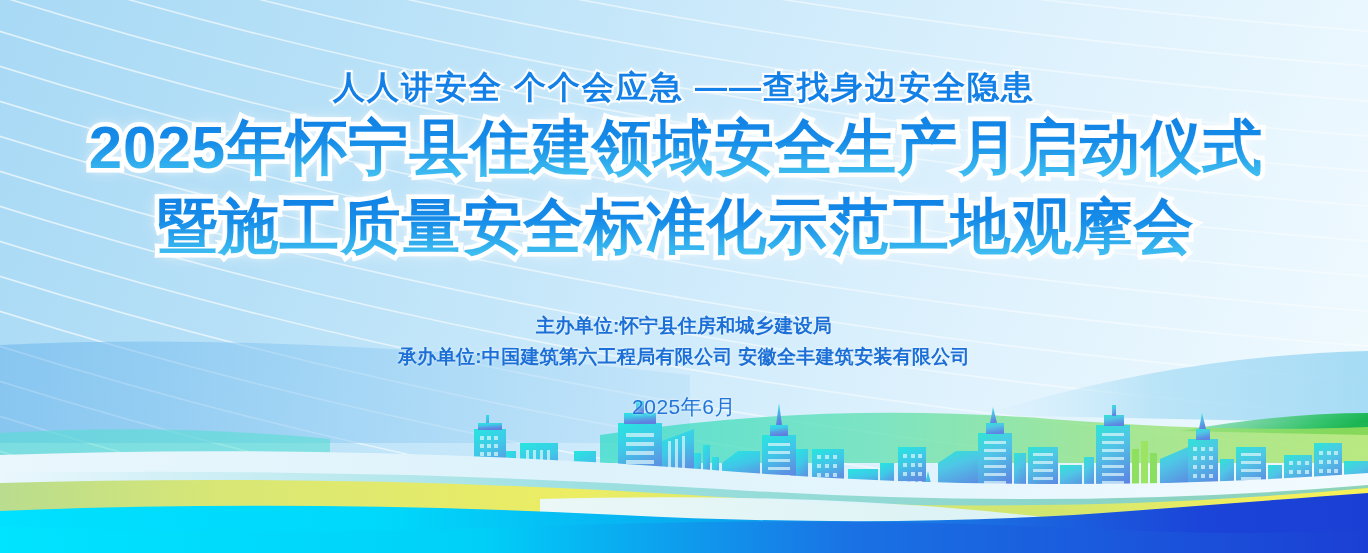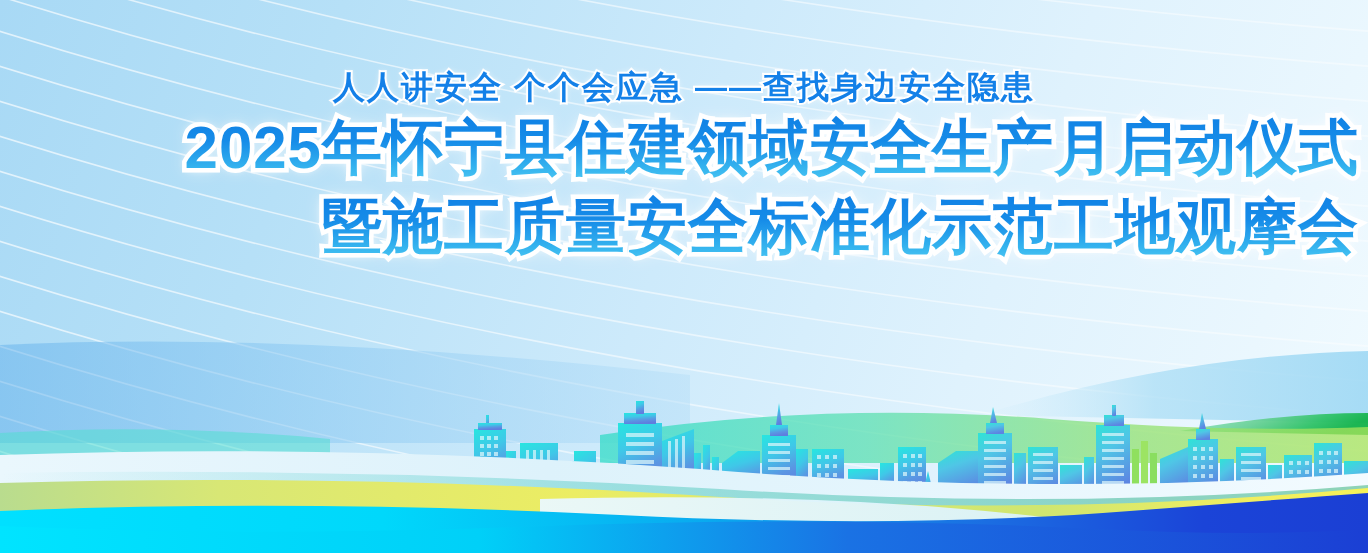--- a/index.html
+++ b/index.html
@@ -57,22 +57,21 @@
     color: #1380e8;
     -webkit-text-stroke: 4px #ffffff;
     paint-order: stroke fill;
     text-shadow: 0 0 6px rgba(255,255,255,0.95);
   }
 
   .title-wrap {
     position: absolute;
     top: 108px;
     left: 0;
-    right: 9px;
-    text-align: right;
+    right: 16px;
   }
 
   .title-line {
     display: block;
     font-size: 60px;
     font-weight: bold;
     line-height: 1.32;
     letter-spacing: 1px;
     background: linear-gradient(180deg, #0f7ee4 0%, #168ce8 42%, #37b6ef 78%, #56cdf4 100%);
     -webkit-background-clip: text;
@@ -493,15 +492,20 @@
 
   <div class="content">
 
     <div class="slogan">人人讲安全  个个会应急  ——查找身边安全隐患</div>
 
     <div class="title-wrap">
       <span class="title-line" id="tl1" data-text="2025年怀宁县住建领域安全生产月启动仪式">2025年怀宁县住建领域安全生产月启动仪式</span>
       <span class="title-line" id="tl2" data-text="暨施工质量安全标准化示范工地观摩会">暨施工质量安全标准化示范工地观摩会</span>
     </div>
 
+    <div class="org-block">
+      <span class="org-line">主办单位:怀宁县住房和城乡建设局</span>
+      <span class="org-line">承办单位:中国建筑第六工程局有限公司   安徽全丰建筑安装有限公司</span>
+      <span class="date-line">2025年6月</span>
+    </div>
 
   </div>
 </div>
 
 </body></html>

